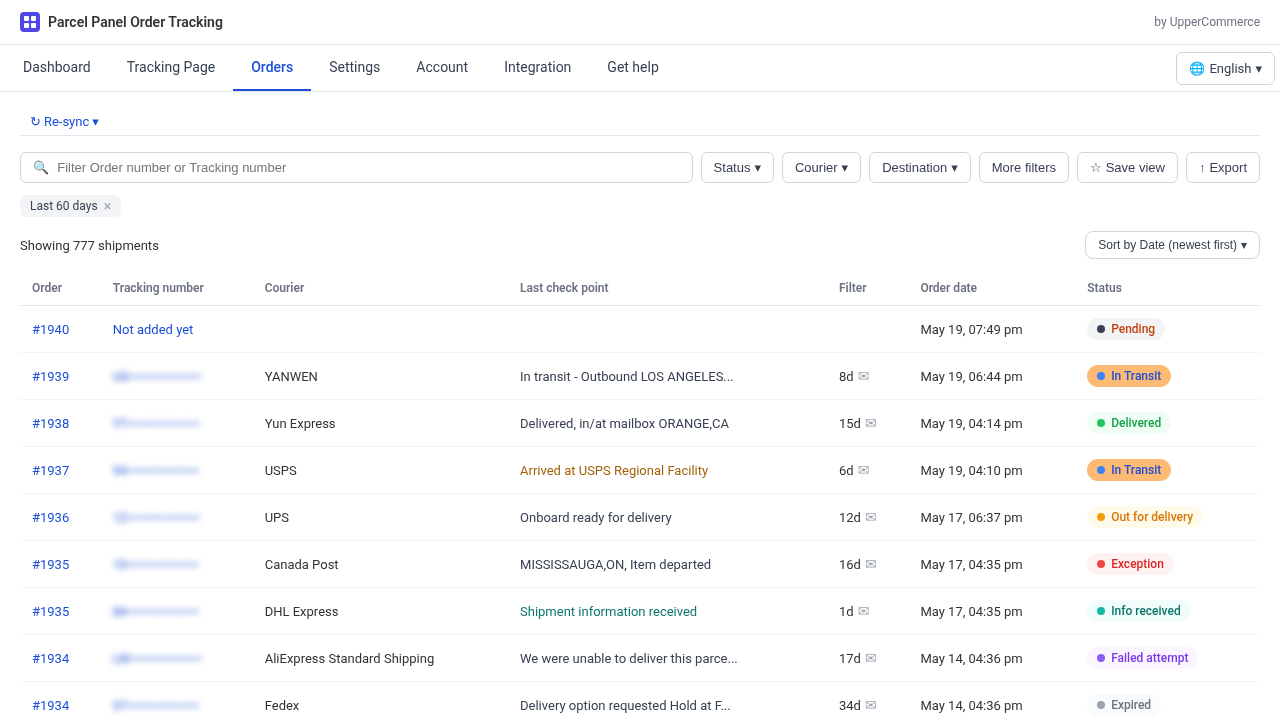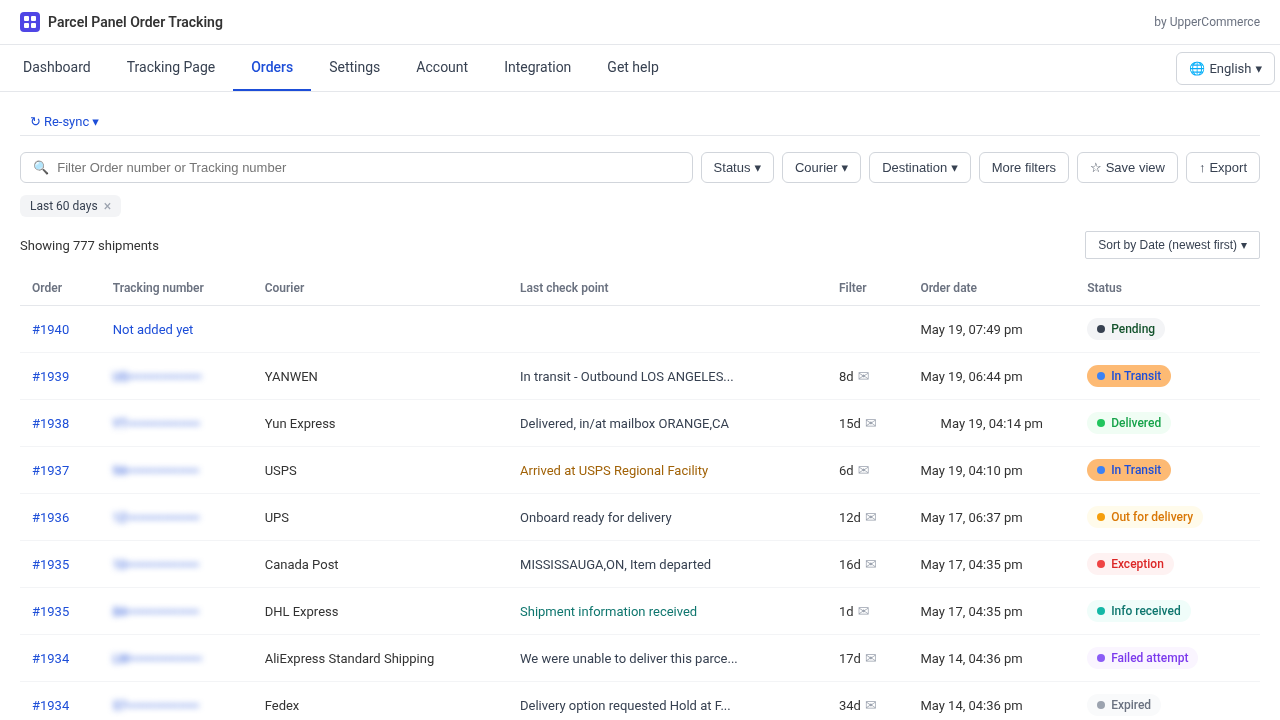--- a/index.html
+++ b/index.html
@@ -35,34 +35,34 @@
     .search-box input { border: none; outline: none; width: 100%; font-size: 13px; color: #374151; }
     .filter-btn { display: flex; align-items: center; gap: 4px; padding: 7px 12px; border: 1px solid #d1d5db; border-radius: 6px; font-size: 13px; cursor: pointer; color: #374151; background: white; white-space: nowrap; }
 
     
     .active-filters { display: flex; align-items: center; gap: 8px; margin-bottom: 14px; }
     .filter-tag { display: flex; align-items: center; gap: 6px; padding: 4px 10px; background: #f3f4f6; border-radius: 6px; font-size: 12px; color: #374151; }
     .filter-tag-close { cursor: pointer; color: #9ca3af; font-size: 14px; line-height: 1; }
 
     
     .table-info { display: flex; align-items: center; justify-content: space-between; margin-bottom: 12px; }
-    .sort-btn { display: flex; align-items: center; gap: 4px; padding: 6px 12px; border: 1px solid #d1d5db; border-radius: 2px; font-size: 12px; cursor: pointer; color: #374151; background: white; }
+    .sort-btn { display: flex; align-items: center; gap: 4px; padding: 6px 12px; border: 1px solid #d1d5db; border-radius: 8px; font-size: 12px; cursor: pointer; color: #374151; background: white; }
 
     
     table { width: 100%; border-collapse: collapse; }
     th { text-align: left; padding: 10px 12px; font-size: 12px; font-weight: 600; color: #6b7280; border-bottom: 1px solid #e5e7eb; }
     td { padding: 12px 12px; font-size: 13px; border-bottom: 1px solid #f3f4f6; vertical-align: middle; }
     .link { color: #1d4ed8; text-decoration: none; cursor: pointer; margin-top: 12px; }
     .transit-cell { display: flex; align-items: center; gap: 4px; }
     .mail-icon { color: #9ca3af; font-size: 14px; }
 
     
     .badge { display: inline-flex; align-items: center; gap: 6px; padding: 4px 10px; border-radius: 20px; font-size: 12px; font-weight: 500; white-space: nowrap; }
     .badge-dot { width: 8px; height: 8px; border-radius: 50%; flex-shrink: 0; }
-    .badge-pending { background: #f3f4f6; color: #14532d; }
+    .badge-pending { background: #f3f4f6; color: #c2410c; }
     .badge-pending .badge-dot { background: #374151; }
     .badge-in-transit { background: #fdba74; color: #1d4ed8; }
     .badge-in-transit .badge-dot { background: #3b82f6; }
     .badge-delivered { background: #f0fdf4; color: #16a34a; }
     .badge-delivered .badge-dot { background: #22c55e; }
     .badge-out-for-delivery { background: #fffbeb; color: #d97706; }
     .badge-out-for-delivery .badge-dot { background: #f59e0b; }
     .badge-exception { background: #fef2f2; color: #dc2626; }
     .badge-exception .badge-dot { background: #ef4444; }
     .badge-info-received { background: #f0fdfa; color: #0f766e; }
@@ -211,21 +211,21 @@
           <td><a class="link">#1938</a></td>
           <td class="tracking-number-cell"><span class="tracking-number-text">YT••••••••••••••••••</span></td>
           <td>Yun Express</td>
           <td style="color: rgb(55, 65, 81);">Delivered, in/at mailbox ORANGE,CA</td>
           <td>
             <div class="transit-cell">
               <span>15d</span>
               <span class="mail-icon">✉</span>
             </div>
           </td>
-          <td style="white-space: nowrap; text-align: center;">May 19, 04:14 pm</td>
+          <td style="white-space: nowrap;">May 19, 04:14 pm</td>
           <td><span class="badge badge-delivered">
               <span class="badge-dot"></span>
               <span>Delivered</span>
             </span></td>
         </tr>
         <tr>
           <td><a class="link">#1937</a></td>
           <td class="tracking-number-cell"><span class="tracking-number-text">94••••••••••••••••••</span></td>
           <td>USPS</td>
           <td style="color: #a16207;">Arrived at USPS Regional Facility</td>

